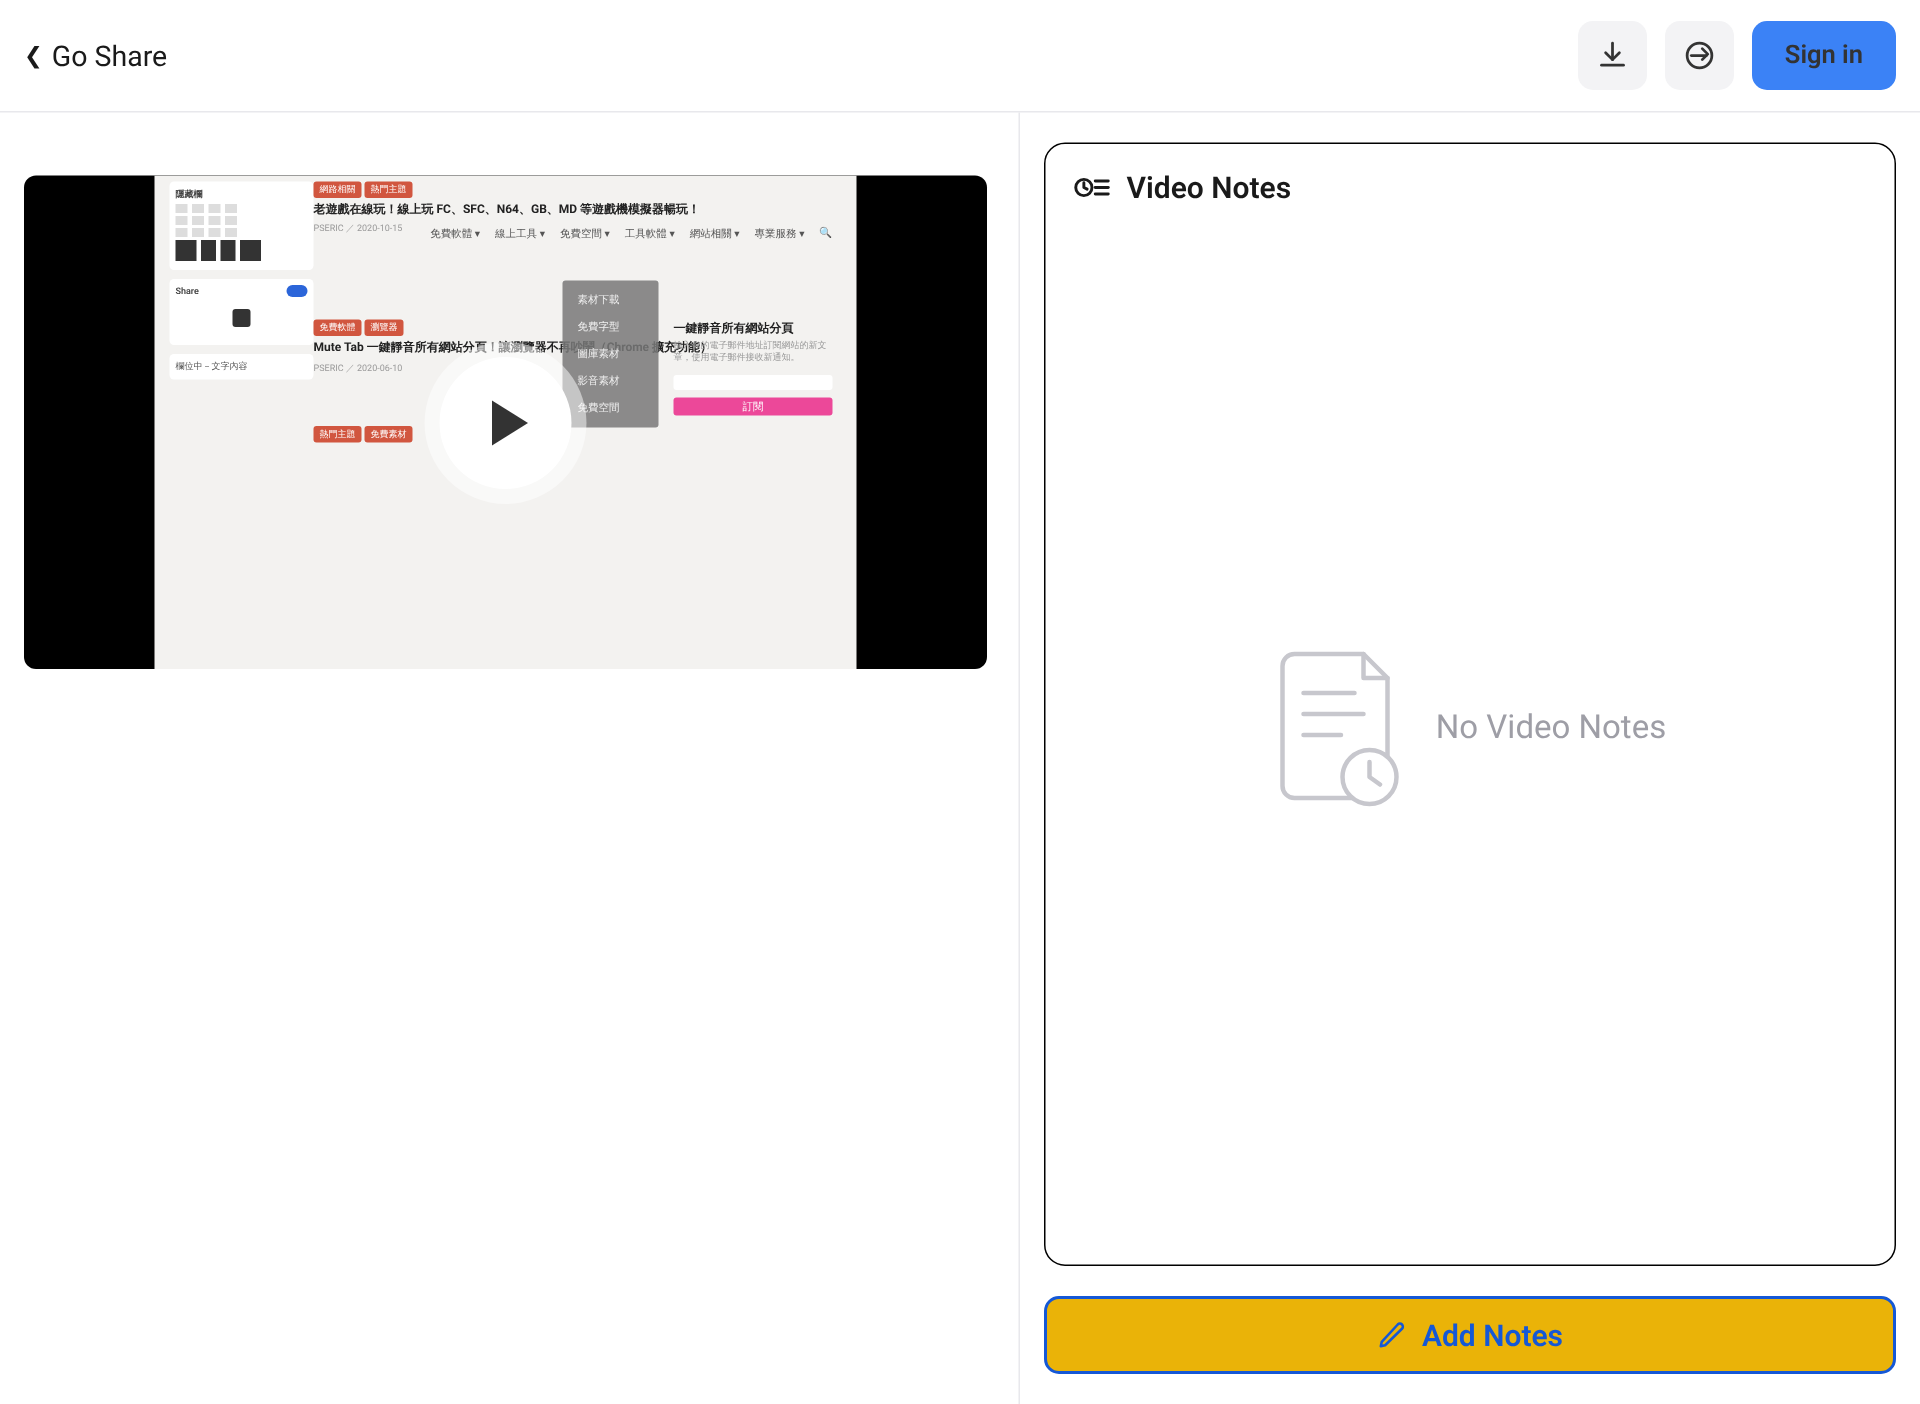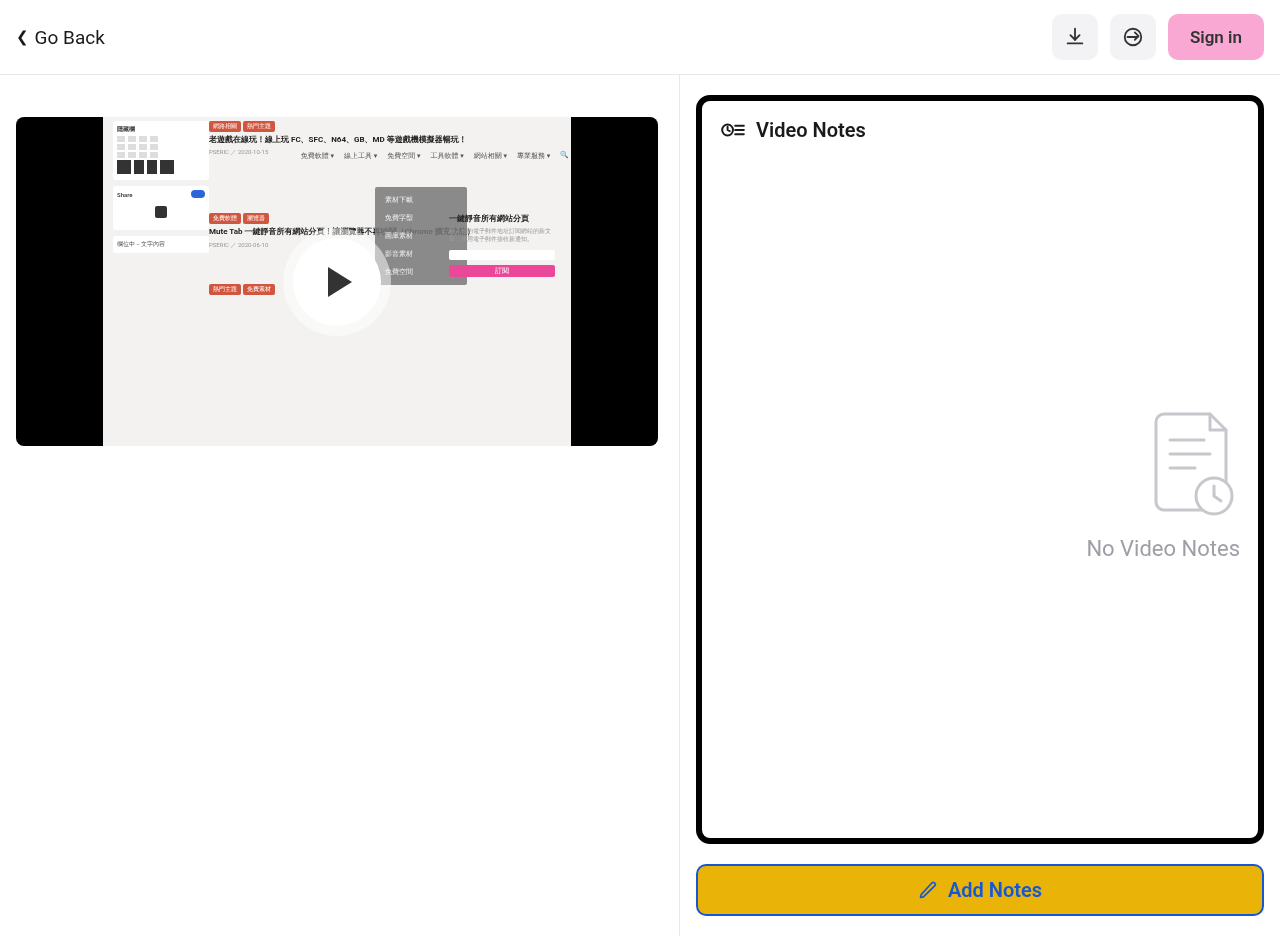--- a/index.html
+++ b/index.html
@@ -40,21 +40,21 @@
     background: #f3f3f5;
     display: inline-flex;
     align-items: center;
     justify-content: center;
     cursor: pointer;
   }
   .signin {
     height: 46px;
     padding: 0 22px;
     border-radius: 10px;
-    background: #f9a8d4;
+    background: #3b82f6;
     display: inline-flex;
     align-items: center;
     justify-content: center;
     font-size: 17px;
     font-weight: 600;
     color: #333;
     cursor: pointer;
   }
 
   .body {
@@ -90,36 +90,36 @@
     border-bottom:1px solid #e4e3e0;
   }
   .vf-top .l, .vf-top .r { display:flex; gap:8px; }
   .vf-top .r span { width:6px; height:6px; background:#bdbdbd; border-radius:2px; display:inline-block; }
   .vf-brand {
     display:flex; align-items:center; gap:6px; padding:8px 10px;
   }
   .vf-logo { width:12px; height:12px; border-radius:3px; background:#2a7aa8; display:inline-block; }
   .vf-brand-name { font-size:9px; color:#444; font-weight:600; }
   .vf-nav { display:flex; gap:10px; font-size:7px; color:#555;
-    position:absolute; top:34px; right:2px; }
+    position:absolute; top:34px; right:16px; }
   .vf-main { display:flex; padding:4px 10px; }
   .vf-sidebar { width:96px; }
   .vf-side-block { background:#fff; border-radius:3px; padding:4px; margin-bottom:6px; }
   .vf-side-block .row { display:flex; gap:3px; margin:2px 0; }
   .vf-side-block .pxl { width:8px; height:6px; background:#ddd; }
   .vf-side-block .pxl.dk { background:#333; }
   .vf-center { flex:1; }
   .tag { display:inline-block; padding:1px 4px; font-size:6px; color:#fff;
     background:#d1563f; border-radius:2px; margin-right:2px; }
   .tag.alt { background:#d1563f; }
   .vf-article { margin-bottom:10px; }
   .vf-article h4 { font-size:8px; color:#222; font-weight:700; margin:3px 0; line-height:1.3; }
   .vf-meta { font-size:6px; color:#999; }
   .vf-dropdown {
-    position:absolute; top:70px; left:272px; width:92px;
+    position:absolute; top:70px; left:272px; width:64px;
     background:rgba(120,120,120,0.85); border-radius:2px;
     padding:4px 0;
   }
   .vf-dropdown div { padding:4px 10px; font-size:7px; color:#f0f0f0; }
   .vf-rightbox {
     position:absolute; top:96px; right:16px; width:106px;
   }
   .vf-rightbox h5 { font-size:8px; font-weight:700; color:#222; margin-bottom:3px; }
   .vf-rightbox p { font-size:6px; color:#999; line-height:1.4; margin-bottom:6px;}
   .vf-rightbox .emailrow { height:10px; background:#fff; border-radius:2px; margin-bottom:5px;}
@@ -145,36 +145,36 @@
   }
 
   .right {
     flex: 1;
     padding: 20px 16px;
     display: flex;
     flex-direction: column;
     gap: 20px;
   }
   .notes-card {
-    border: 6px solid #000000;
+    border: 1px solid #000000;
     border-radius: 14px;
     flex: 1;
     padding: 12px 18px 18px;
     display: flex;
     flex-direction: column;
   }
   .notes-head {
     display:flex; align-items:center; gap:10px;
     font-size: 20px; font-weight: 600; color:#1a1a1a;
     padding: 4px 0 8px;
   }
   .notes-empty {
     flex:1;
-    display:flex; flex-direction:column;
-    align-items:flex-end; justify-content:center;
+    display:flex; flex-direction:row;
+    align-items:center; justify-content:center;
     gap: 18px;
   }
   .notes-empty-label { font-size: 22px; color:#9e9ea6; }
   .add-notes {
     height: 52px;
     border: 2px solid #1558d6;
     border-radius: 10px;
     display:flex; align-items:center; justify-content:center;
     gap:10px;
     color: #1558d6;
@@ -183,21 +183,21 @@
     cursor:pointer;
     background:#eab308;
   }
 </style>
 </head>
 <body>
 
 <div class="header">
   <div class="go-back">
     <span class="chev">❮</span>
-    <span>Go Back</span>
+    <span>Go Share</span>
   </div>
   <div class="header-right">
     <div class="iconbtn">
       <svg width="22" height="22" viewBox="0 0 24 24" fill="none" stroke="#333" stroke-width="2" stroke-linecap="round" stroke-linejoin="round">
         <path d="M12 3v12"></path>
           <path d="M7 10l5 5 5-5"></path>
           <path d="M4 19h16"></path>
       </svg>
     </div>
     <div class="iconbtn">

